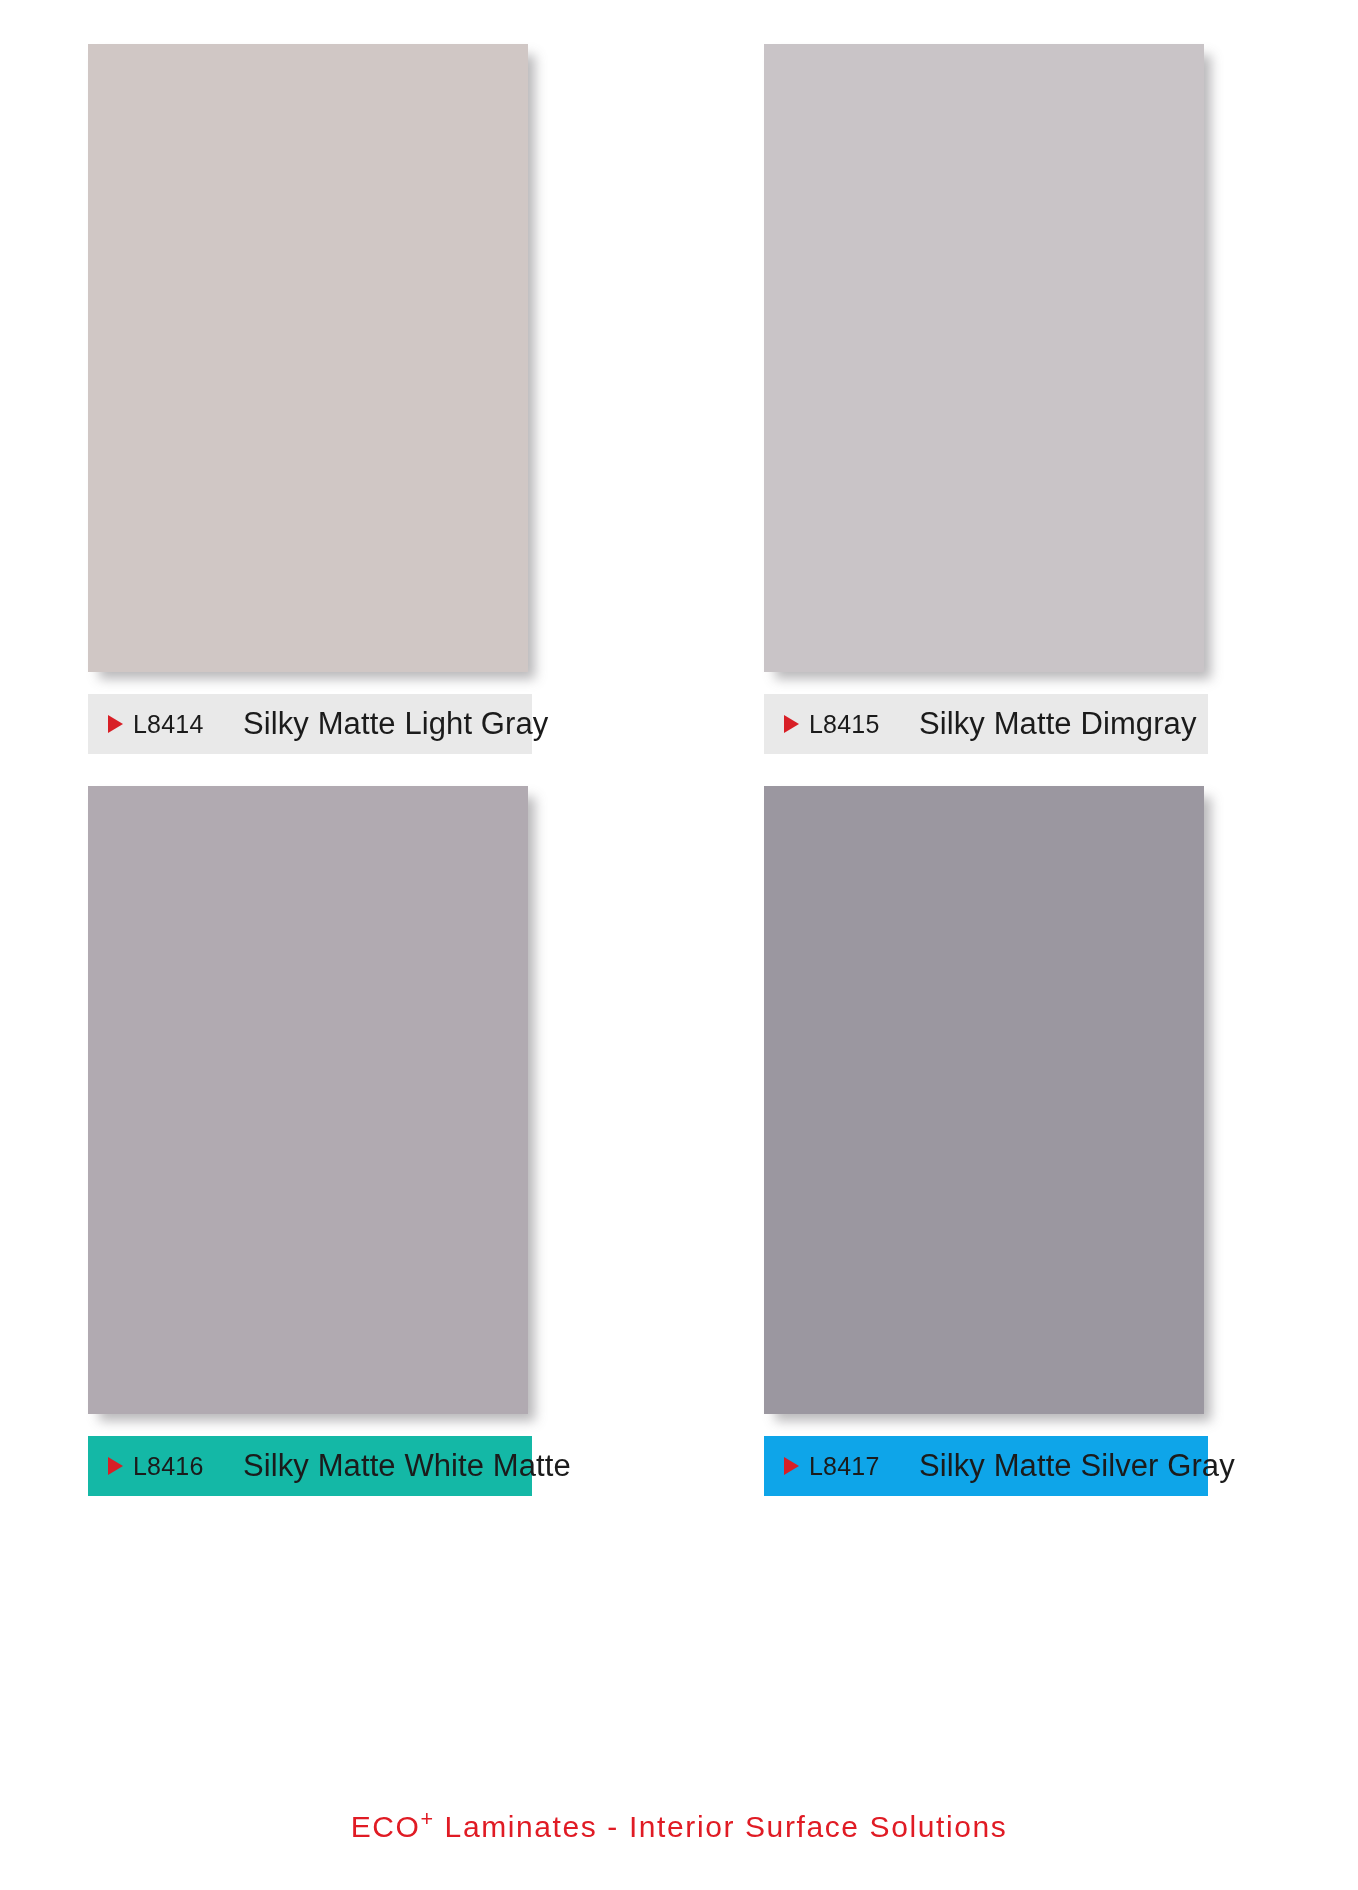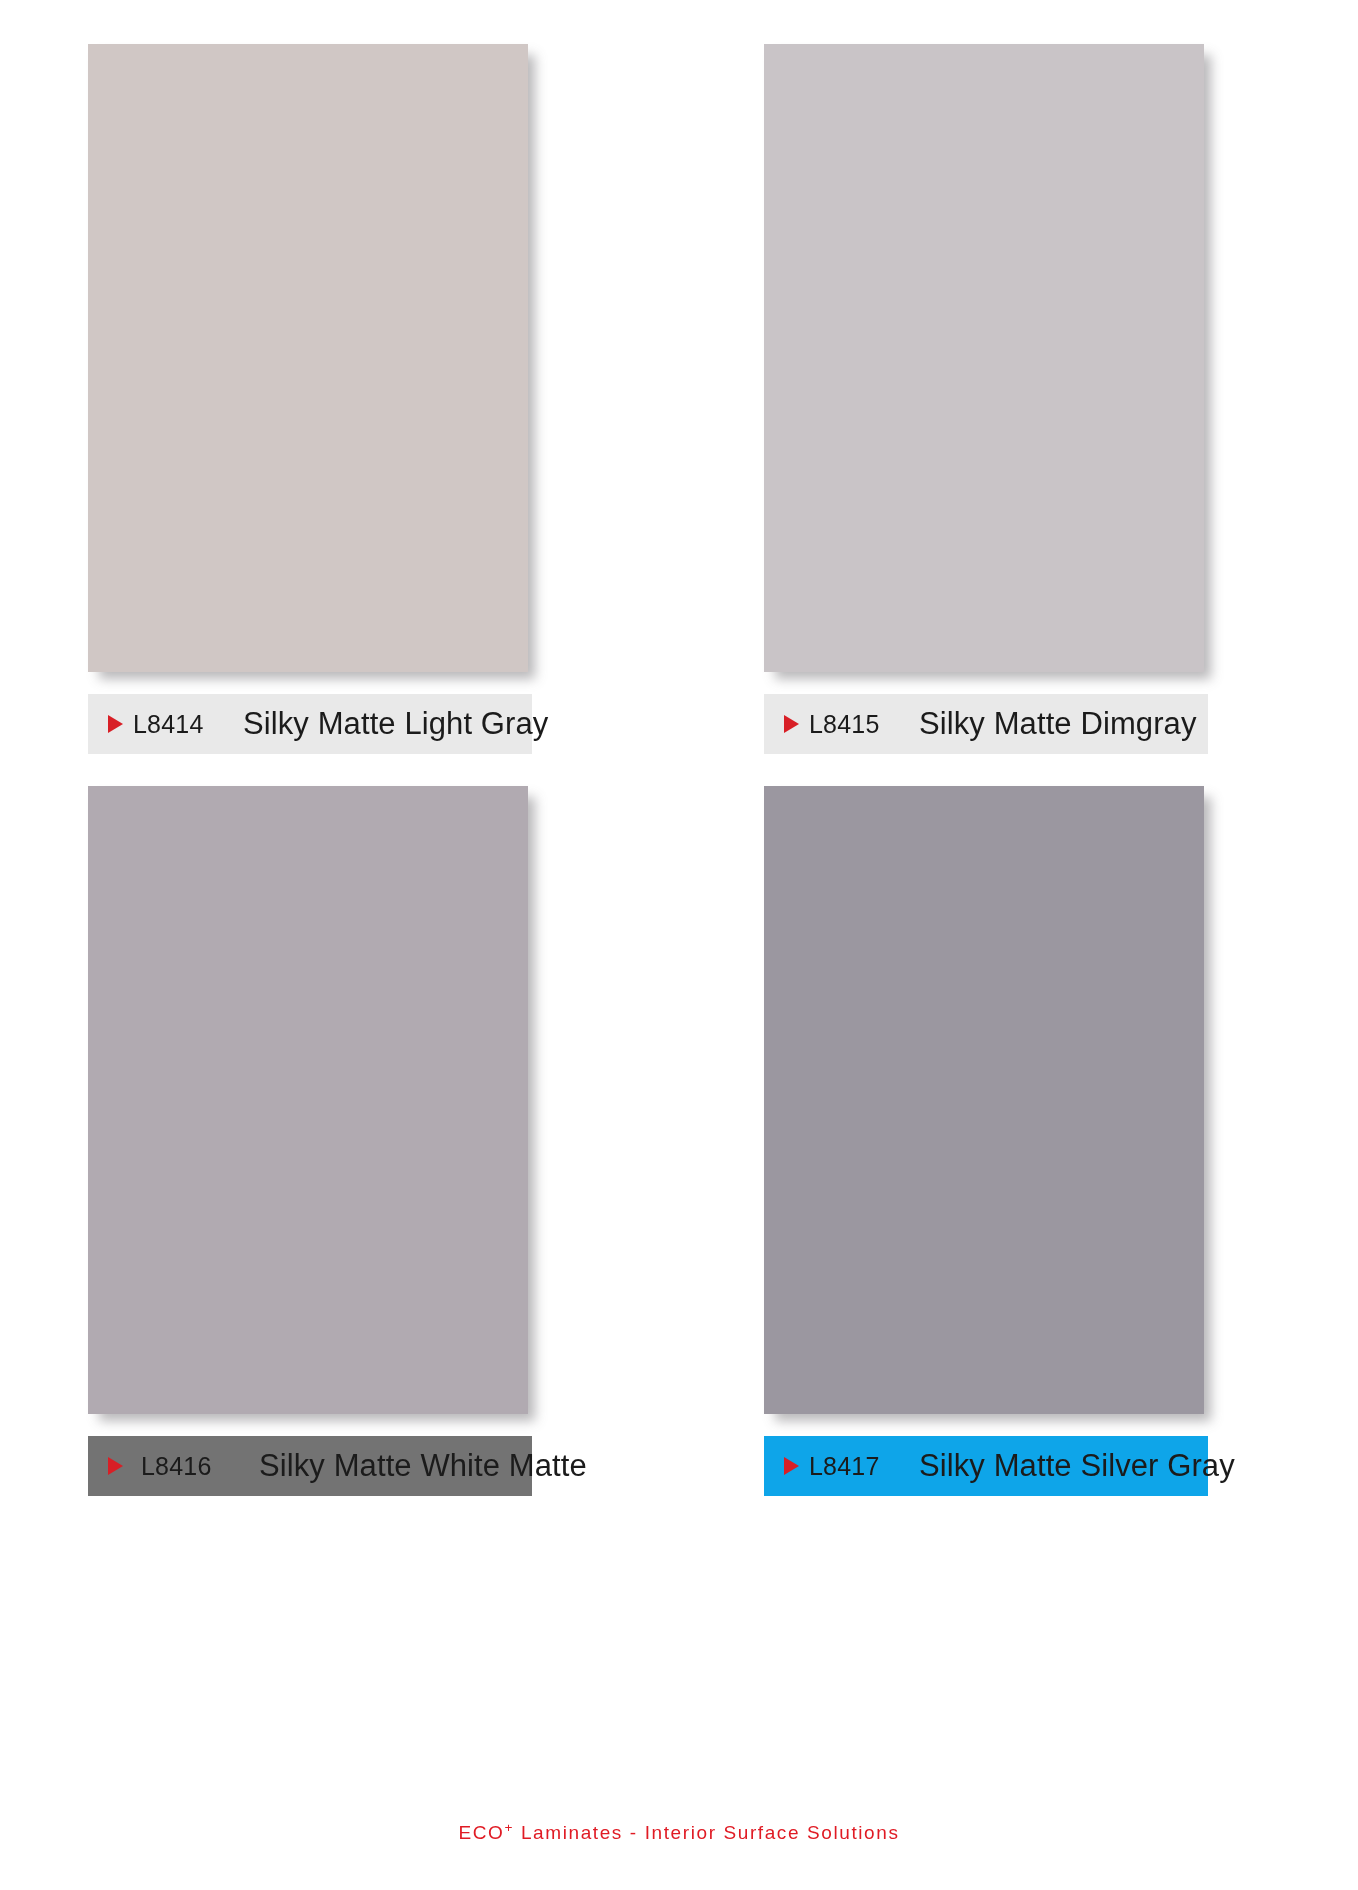--- a/index.html
+++ b/index.html
@@ -89,21 +89,21 @@
   .page-footer {
     position: absolute;
     left: 0;
     right: 0;
     bottom: 46px;
     text-align: center;
   }
 
   .footer-text {
     display: inline-block;
-    font-size: 19px;
+    font-size: 30px;
     color: #e01b24;
     letter-spacing: 1.6px;
     white-space: nowrap;
   }
   .footer-text sup {
     font-size: 0.72em;
     vertical-align: super;
     line-height: 0;
   }
 </style>
@@ -127,21 +127,21 @@
       <div class="swatch-chip" style="background: rgb(201, 196, 199);"></div>
       <div class="swatch-label" style="background: rgb(233, 233, 233);">
         <span class="label-marker" style="border-left-color: rgb(216, 31, 38);"></span>
         <span class="label-code">L8415</span>
         <span class="label-name">Silky Matte Dimgray</span>
       </div>
     </div>
 
     <div class="swatch-card">
       <div class="swatch-chip" style="background: rgb(177, 170, 177);"></div>
-      <div class="swatch-label" style="background: #737373; gap: 8px;">
+      <div class="swatch-label" style="background: #14b8a6;">
         <span class="label-marker" style="border-left-color: rgb(216, 31, 38);"></span>
         <span class="label-code">L8416</span>
         <span class="label-name">Silky Matte White Matte</span>
       </div>
     </div>
 
     <div class="swatch-card">
       <div class="swatch-chip" style="background: rgb(155, 151, 160);"></div>
       <div class="swatch-label" style="background: #0ea5e9; align-items: center;">
         <span class="label-marker" style="border-left-color: rgb(216, 31, 38);"></span>

